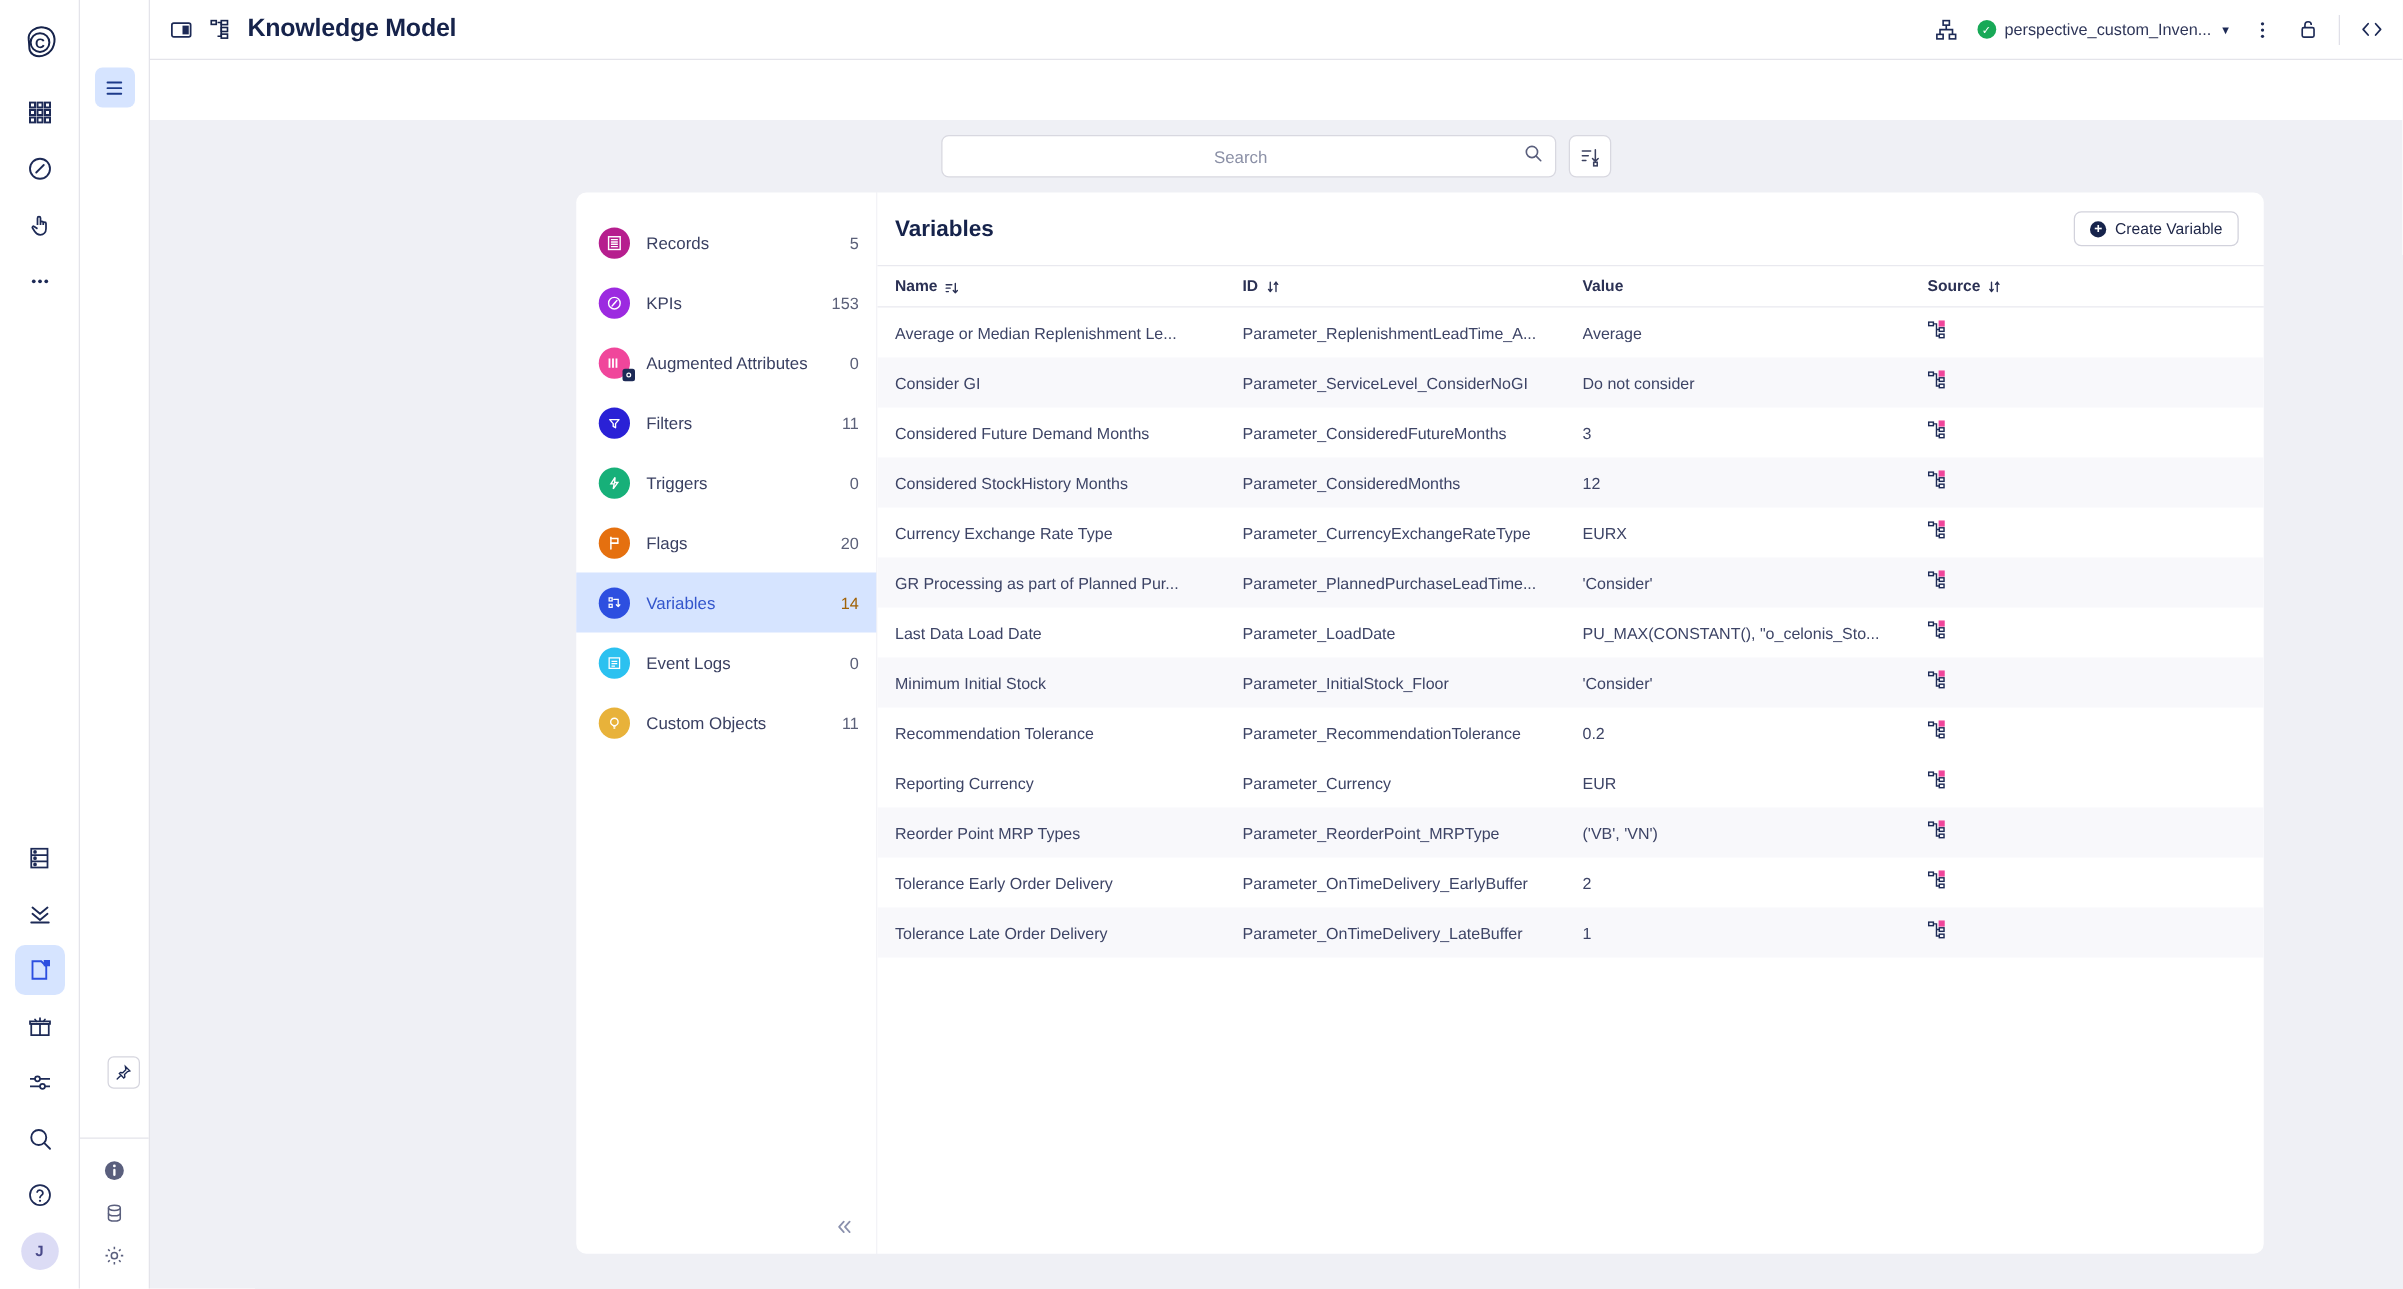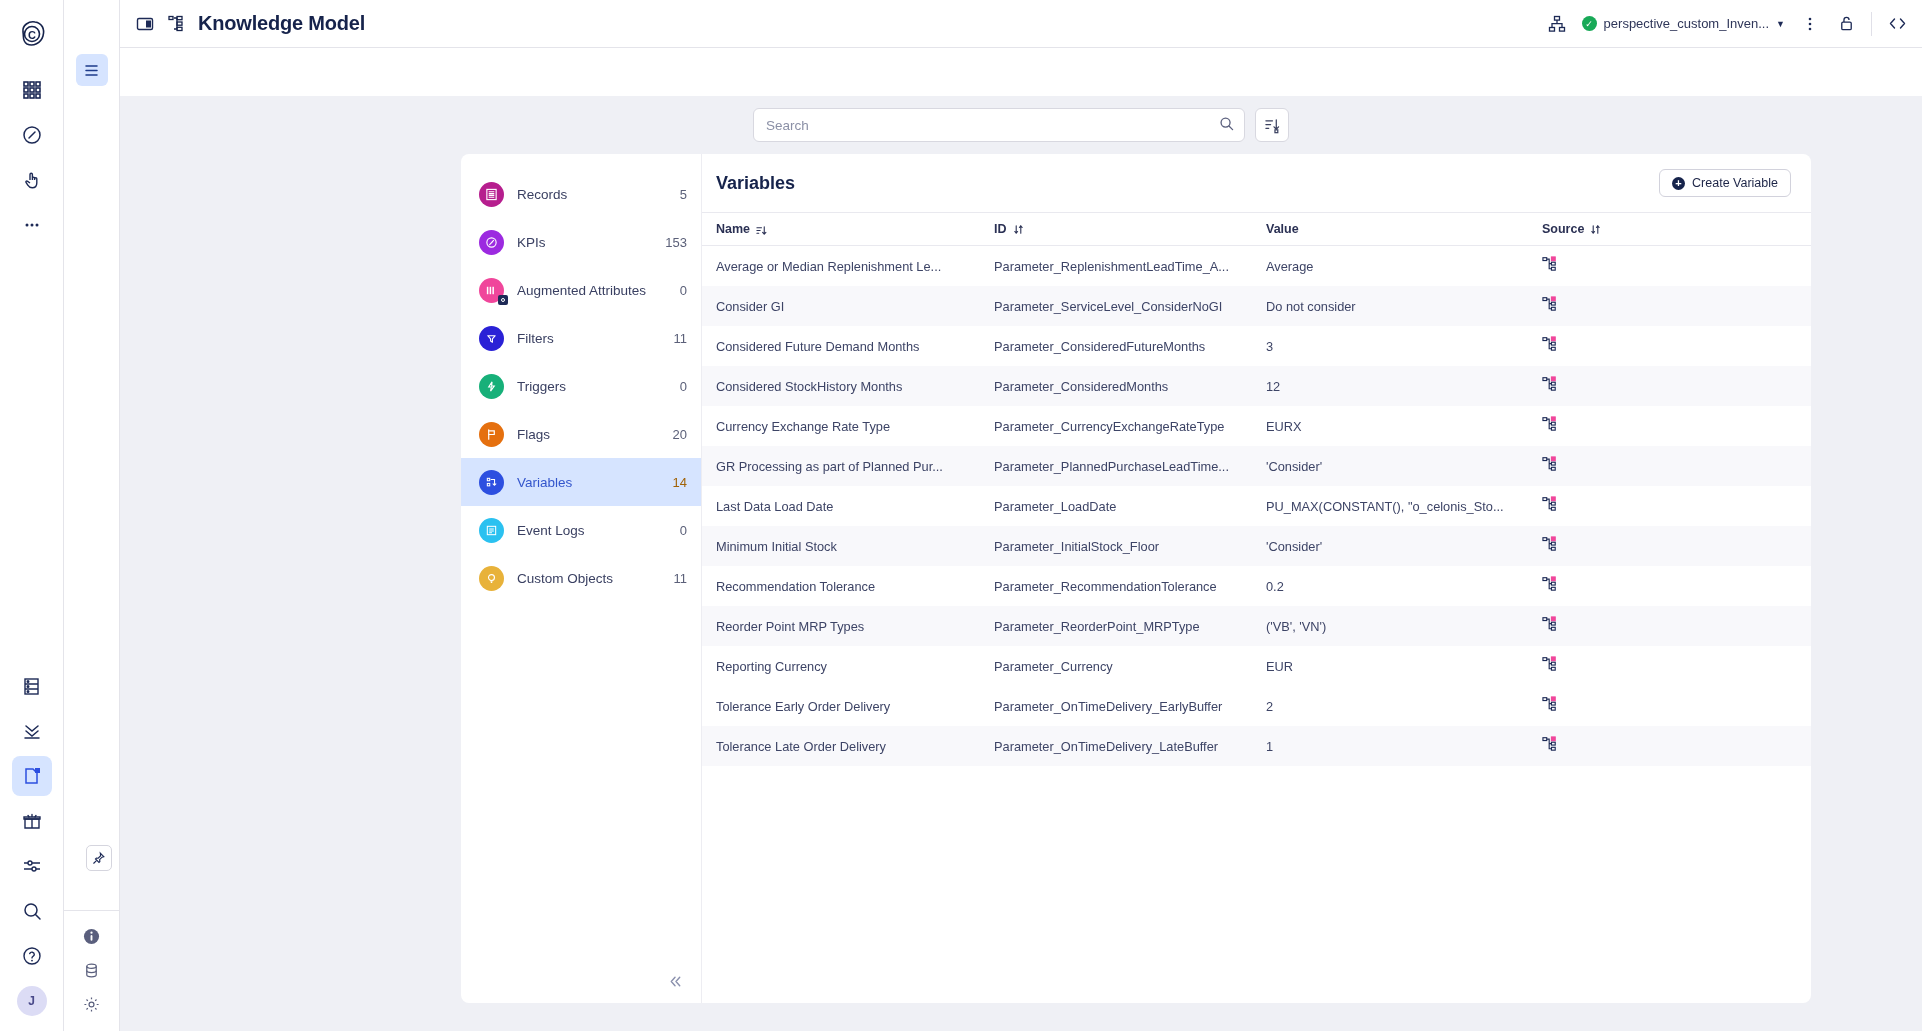--- a/index.html
+++ b/index.html
@@ -99,21 +99,21 @@
     height: 58px; display:flex; align-items:center; justify-content:center; gap: 10px;
     flex: 0 0 58px;
   }
   .searchbox {
     width: 492px; height: 34px; background:#fff;
     border: 1px solid #d8d8e0; border-radius: 6px;
     display:flex; align-items:center; padding: 0 10px 0 12px;
   }
   .searchbox input {
     flex:1 1 auto; border:0; outline:0; font-size:13.5px; color:#0f172a;
-    font-family:"Liberation Sans",sans-serif; background:transparent;
+    font-family:"Liberation Sans",sans-serif; background:transparent;text-align:center;
   }
   .searchbox input::placeholder { color:#8b90a6; }
   .icon-btn-sq {
     width:34px;height:34px;background:#fff;border:1px solid #d8d8e0;border-radius:6px;
     display:flex;align-items:center;justify-content:center;cursor:pointer;color:#3b4160;
   }
 
   .panels { flex:1 1 auto; display:flex; gap: 0; padding: 0 0 28px 0; min-height:0; }
 
   
@@ -682,49 +682,49 @@
                 <div class="cell c-src">
                   <span><svg width="17" height="17" viewBox="0 0 18 18" fill="none" stroke="#1d2a56" stroke-width="1.2">
                       <rect x="1" y="1.8" width="4" height="3"></rect>
                       <rect x="10" y="1" width="4" height="4" fill="#f0469b" stroke="#f0469b"></rect>
                       <rect x="10" y="6.6" width="4" height="3"></rect>
                       <rect x="10" y="12" width="4" height="3"></rect>
                       <path d="M5 3.3h2.6v10.2H10M7.6 8.1H10"></path>
                     </svg></span>
                 </div>
               </div>
+              <div class="row">
+                <div class="cell c-name">Reporting Currency</div>
+                <div class="cell c-id">Parameter_Currency</div>
+                <div class="cell c-val">EUR</div>
+                <div class="cell c-src">
+                  <span><svg width="17" height="17" viewBox="0 0 18 18" fill="none" stroke="#1d2a56" stroke-width="1.2">
+                      <rect x="1" y="1.8" width="4" height="3"></rect>
+                      <rect x="10" y="1" width="4" height="4" fill="#f0469b" stroke="#f0469b"></rect>
+                      <rect x="10" y="6.6" width="4" height="3"></rect>
+                      <rect x="10" y="12" width="4" height="3"></rect>
+                      <path d="M5 3.3h2.6v10.2H10M7.6 8.1H10"></path>
+                    </svg></span>
+                </div>
+              </div>
               <div class="row alt">
                 <div class="cell c-name">Reorder Point MRP Types</div>
                 <div class="cell c-id">Parameter_ReorderPoint_MRPType</div>
                 <div class="cell c-val">('VB', 'VN')</div>
                 <div class="cell c-src">
                   <span><svg width="17" height="17" viewBox="0 0 18 18" fill="none" stroke="#1d2a56" stroke-width="1.2">
                       <rect x="1" y="1.8" width="4" height="3"></rect>
                       <rect x="10" y="1" width="4" height="4" fill="#f0469b" stroke="#f0469b"></rect>
                       <rect x="10" y="6.6" width="4" height="3"></rect>
                       <rect x="10" y="12" width="4" height="3"></rect>
                       <path d="M5 3.3h2.6v10.2H10M7.6 8.1H10"></path>
                     </svg></span>
                 </div>
               </div>
               <div class="row">
-                <div class="cell c-name">Reporting Currency</div>
-                <div class="cell c-id">Parameter_Currency</div>
-                <div class="cell c-val">EUR</div>
-                <div class="cell c-src">
-                  <span><svg width="17" height="17" viewBox="0 0 18 18" fill="none" stroke="#1d2a56" stroke-width="1.2">
-                      <rect x="1" y="1.8" width="4" height="3"></rect>
-                      <rect x="10" y="1" width="4" height="4" fill="#f0469b" stroke="#f0469b"></rect>
-                      <rect x="10" y="6.6" width="4" height="3"></rect>
-                      <rect x="10" y="12" width="4" height="3"></rect>
-                      <path d="M5 3.3h2.6v10.2H10M7.6 8.1H10"></path>
-                    </svg></span>
-                </div>
-              </div>
-              <div class="row">
                 <div class="cell c-name">Tolerance Early Order Delivery</div>
                 <div class="cell c-id">Parameter_OnTimeDelivery_EarlyBuffer</div>
                 <div class="cell c-val">2</div>
                 <div class="cell c-src">
                   <span><svg width="17" height="17" viewBox="0 0 18 18" fill="none" stroke="#1d2a56" stroke-width="1.2">
                       <rect x="1" y="1.8" width="4" height="3"></rect>
                       <rect x="10" y="1" width="4" height="4" fill="#f0469b" stroke="#f0469b"></rect>
                       <rect x="10" y="6.6" width="4" height="3"></rect>
                       <rect x="10" y="12" width="4" height="3"></rect>
                       <path d="M5 3.3h2.6v10.2H10M7.6 8.1H10"></path>

